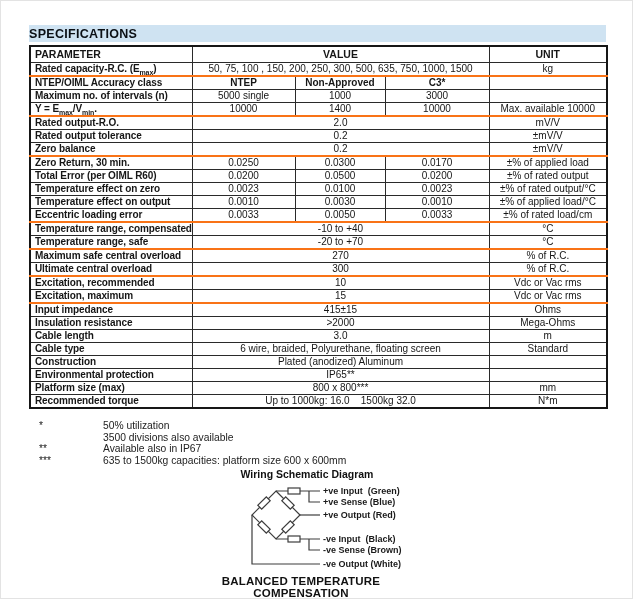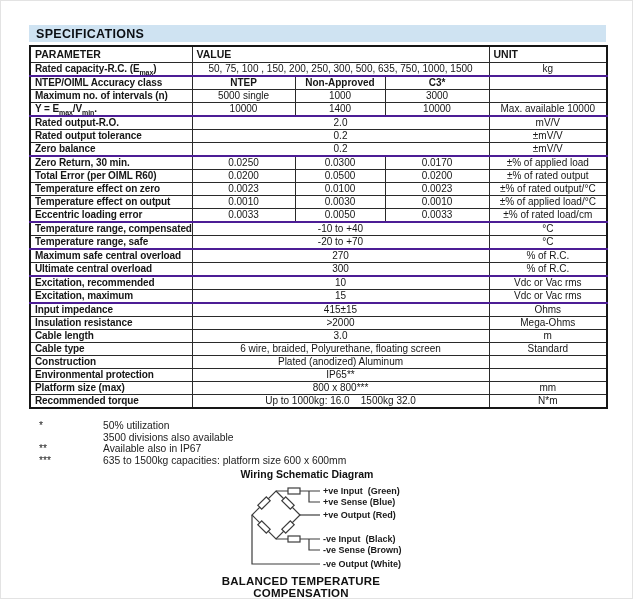--- a/index.html
+++ b/index.html
@@ -5,37 +5,37 @@
   html,body{margin:0;padding:0;}
   body{
     width:633px;height:599px;position:relative;background:#ffffff;
     font-family:"Liberation Sans", sans-serif;color:#161616;overflow:hidden;
     box-sizing:border-box;border:1px solid #e3e3e3;
   }
   .title-bar{
     position:absolute;left:28px;top:24px;width:577px;height:17px;
     background:#cfe3f2;display:flex;align-items:center;
     font-size:12.5px;font-weight:bold;color:#0b0f14;
-    padding-left:7px;box-sizing:border-box;letter-spacing:.3px;
+    box-sizing:border-box;letter-spacing:.3px;
   }
   table.spec{
     position:absolute;left:28px;top:44px;width:577px;
     border-collapse:collapse;table-layout:fixed;
     font-size:10px;color:#161616;
   }
   table.spec{border:2px solid #161616;}
   table.spec th, table.spec td{
     border:1px solid #2a2a2a;padding:0 4px;height:12px;
     line-height:1.05;overflow:hidden;white-space:nowrap;
   }
-  table.spec th{height:15px;font-size:10.5px;font-weight:bold;text-align:left;}
+  table.spec th{height:15px;font-size:10.5px;font-weight:bold;text-align:center;}
   td.param{font-weight:bold;text-align:left;letter-spacing:-0.1px;}
   td.val, td.unit{text-align:center;font-weight:normal;}
   td.val.b{font-weight:bold;}
-  tr.group-start td{border-top:2px solid #4c1d95;}
+  tr.group-start td{border-top:2px solid #f97316;}
   sub{font-size:7px;line-height:0;}
   .footnotes{
     position:absolute;left:38px;top:419px;width:560px;
     font-size:10.3px;line-height:11.5px;color:#222;
   }
   .footnote{display:flex;}
   .fn-marker{width:20px;flex:0 0 20px;}
   .fn-lines{flex:1;margin-left:44px;}
   .diagram-title{
     position:absolute;left:176px;top:467px;width:260px;text-align:center;

